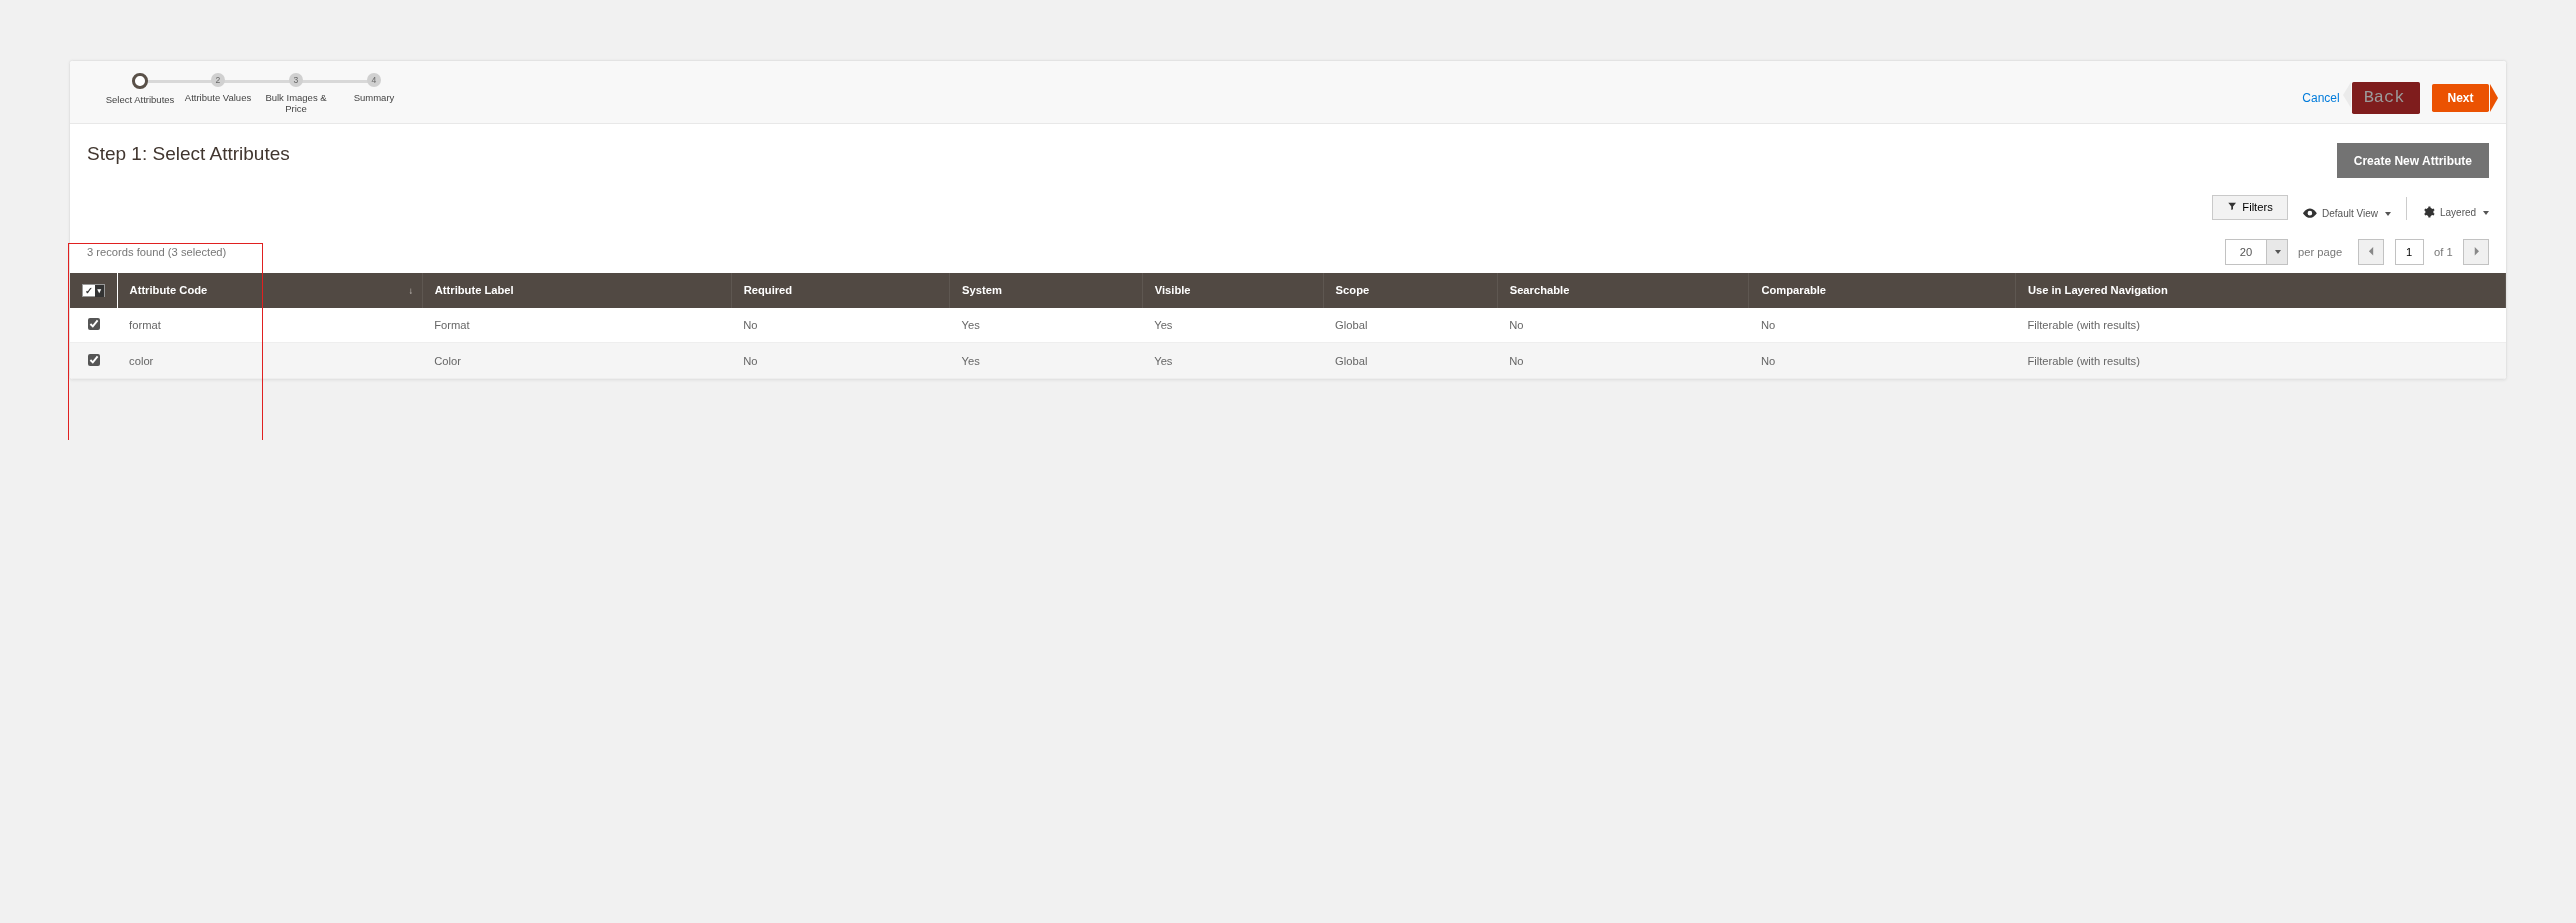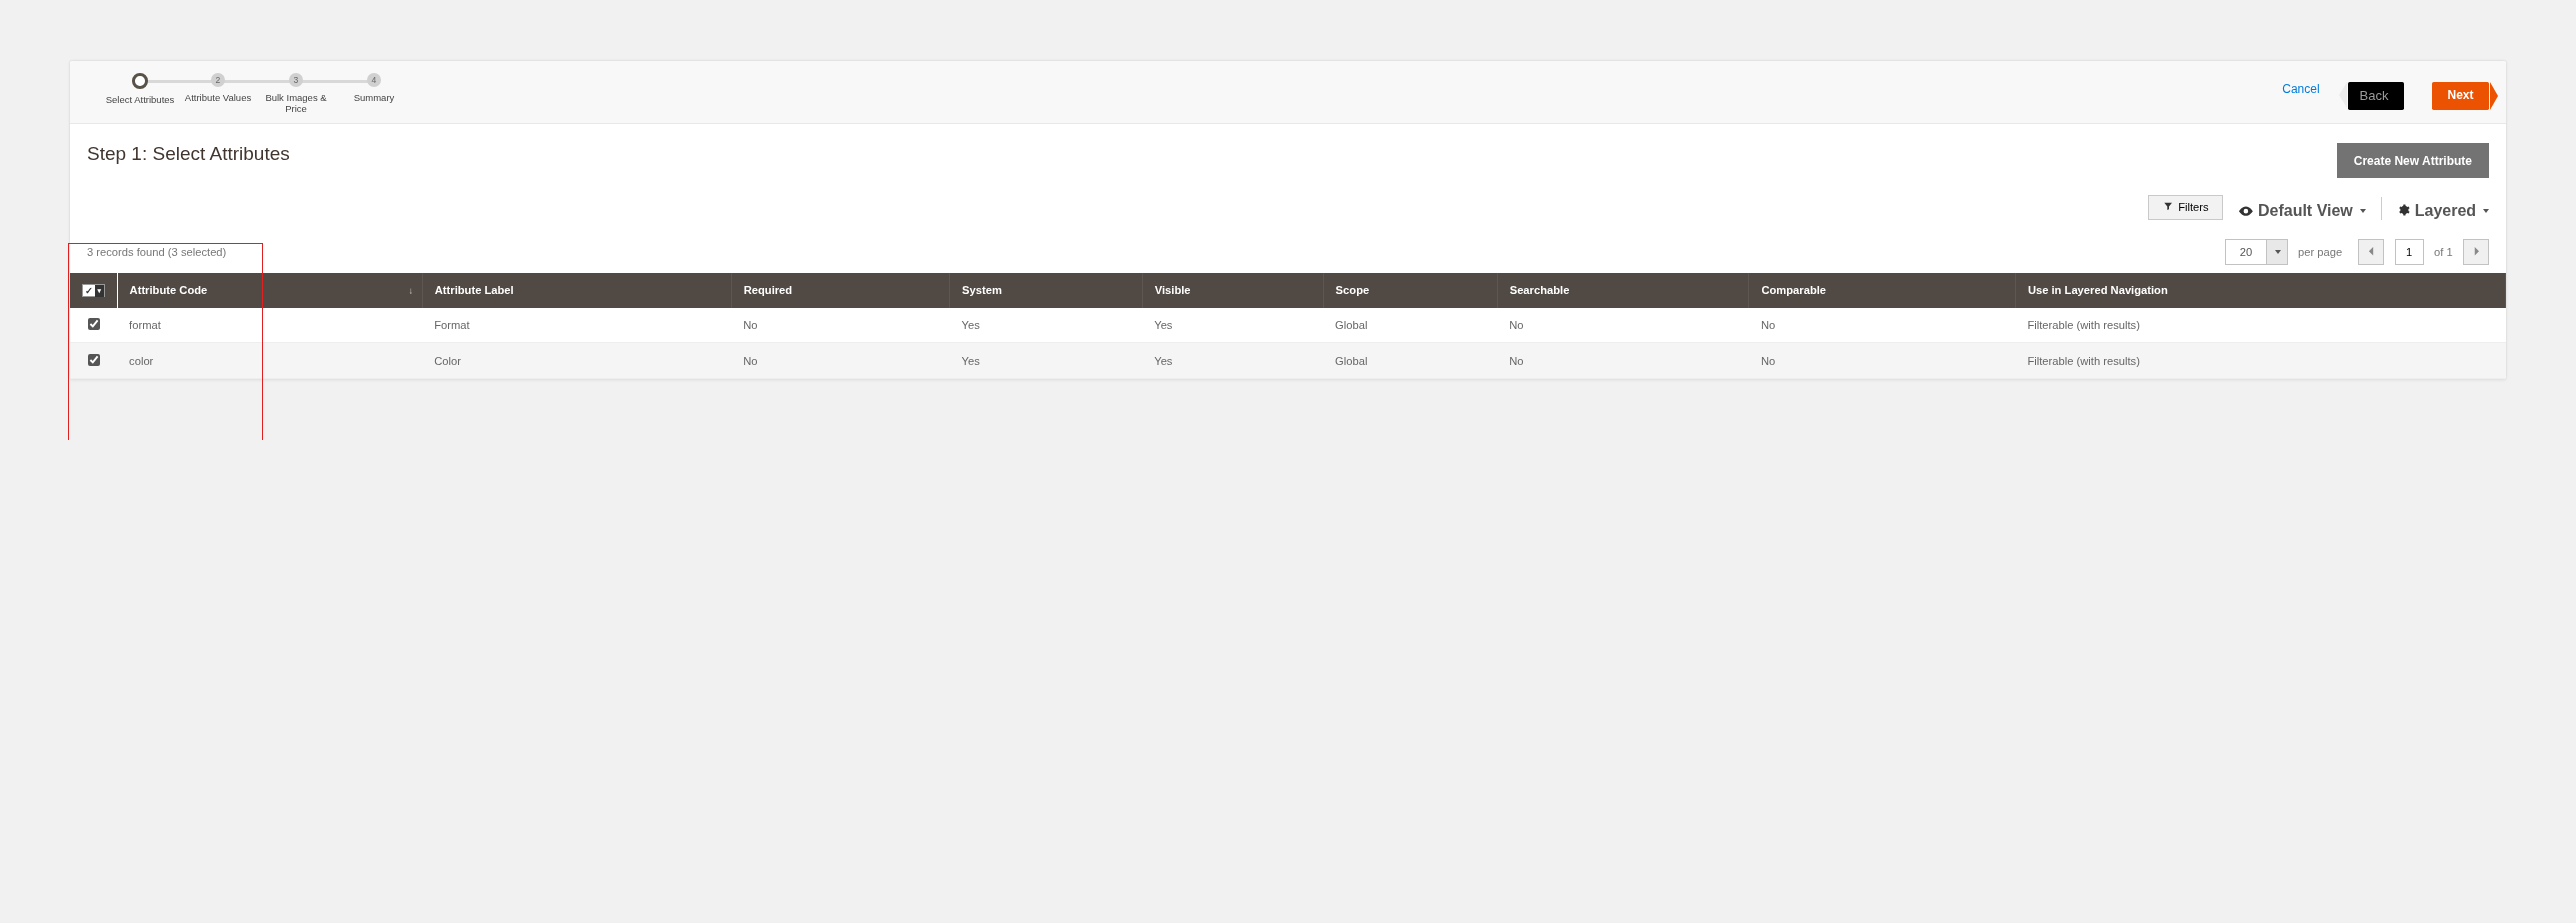--- a/index.html
+++ b/index.html
@@ -65,36 +65,38 @@
   .step-label {
     margin-top: 5.2px;
     font-size: 9.5px;
     color: #444;
     text-align: center;
     line-height: 1.2;
     max-width: 69px;
   }
   .top-actions {
     display: flex;
-    gap: 28px;
+    align-items: center;
+    gap: 12px;
     margin-top: 8.6px;
   }
   .link-cancel {
     color: #007bdb;
     font-size: 12px;
     cursor: pointer;
   }
   .btn-back {
     position: relative;
-    background: #000000;
+    background: #7f1d1d;
     color: #9b9b9b;
     padding: 6.9px 15.5px 6.9px 12px;
-    font-size: 13px;
+    font-size: 17px;
     border-radius: 1.7px;
     cursor: default;
+    font-family: Liberation Mono, monospace;
   }
   .btn-back::before {
     content: "";
     position: absolute;
     left: -8.6px; top: 0;
     border-top: 13.8px solid transparent;
     border-bottom: 13.8px solid transparent;
     border-right: 8.6px solid #ebebeb;
   }
   .btn-next {
@@ -153,23 +155,22 @@
   .btn-filters {
     background: #f2f2f2;
     border: 0.9px solid #c9c9c9;
     padding: 5.2px 13.8px;
     font-size: 11.2px;
     cursor: pointer;
     display: flex; align-items: center; gap: 5.2px;
   }
   .tb-item {
     display: flex; align-items: center; gap: 5.2px;
-    color: #555; font-size: 16px;
+    color: #555; font-size: 10px;
     cursor: pointer;
-    font-weight: bold;
   }
   .tb-sep { width: 0.9px; height: 22.4px; background: #ccc; }
   .caret-down {
     display: inline-block;
     width: 0; height: 0;
     border-left: 3.4px solid transparent;
     border-right: 3.4px solid transparent;
     border-top: 4.3px solid #555;
     margin-left: 1.7px;
   }

